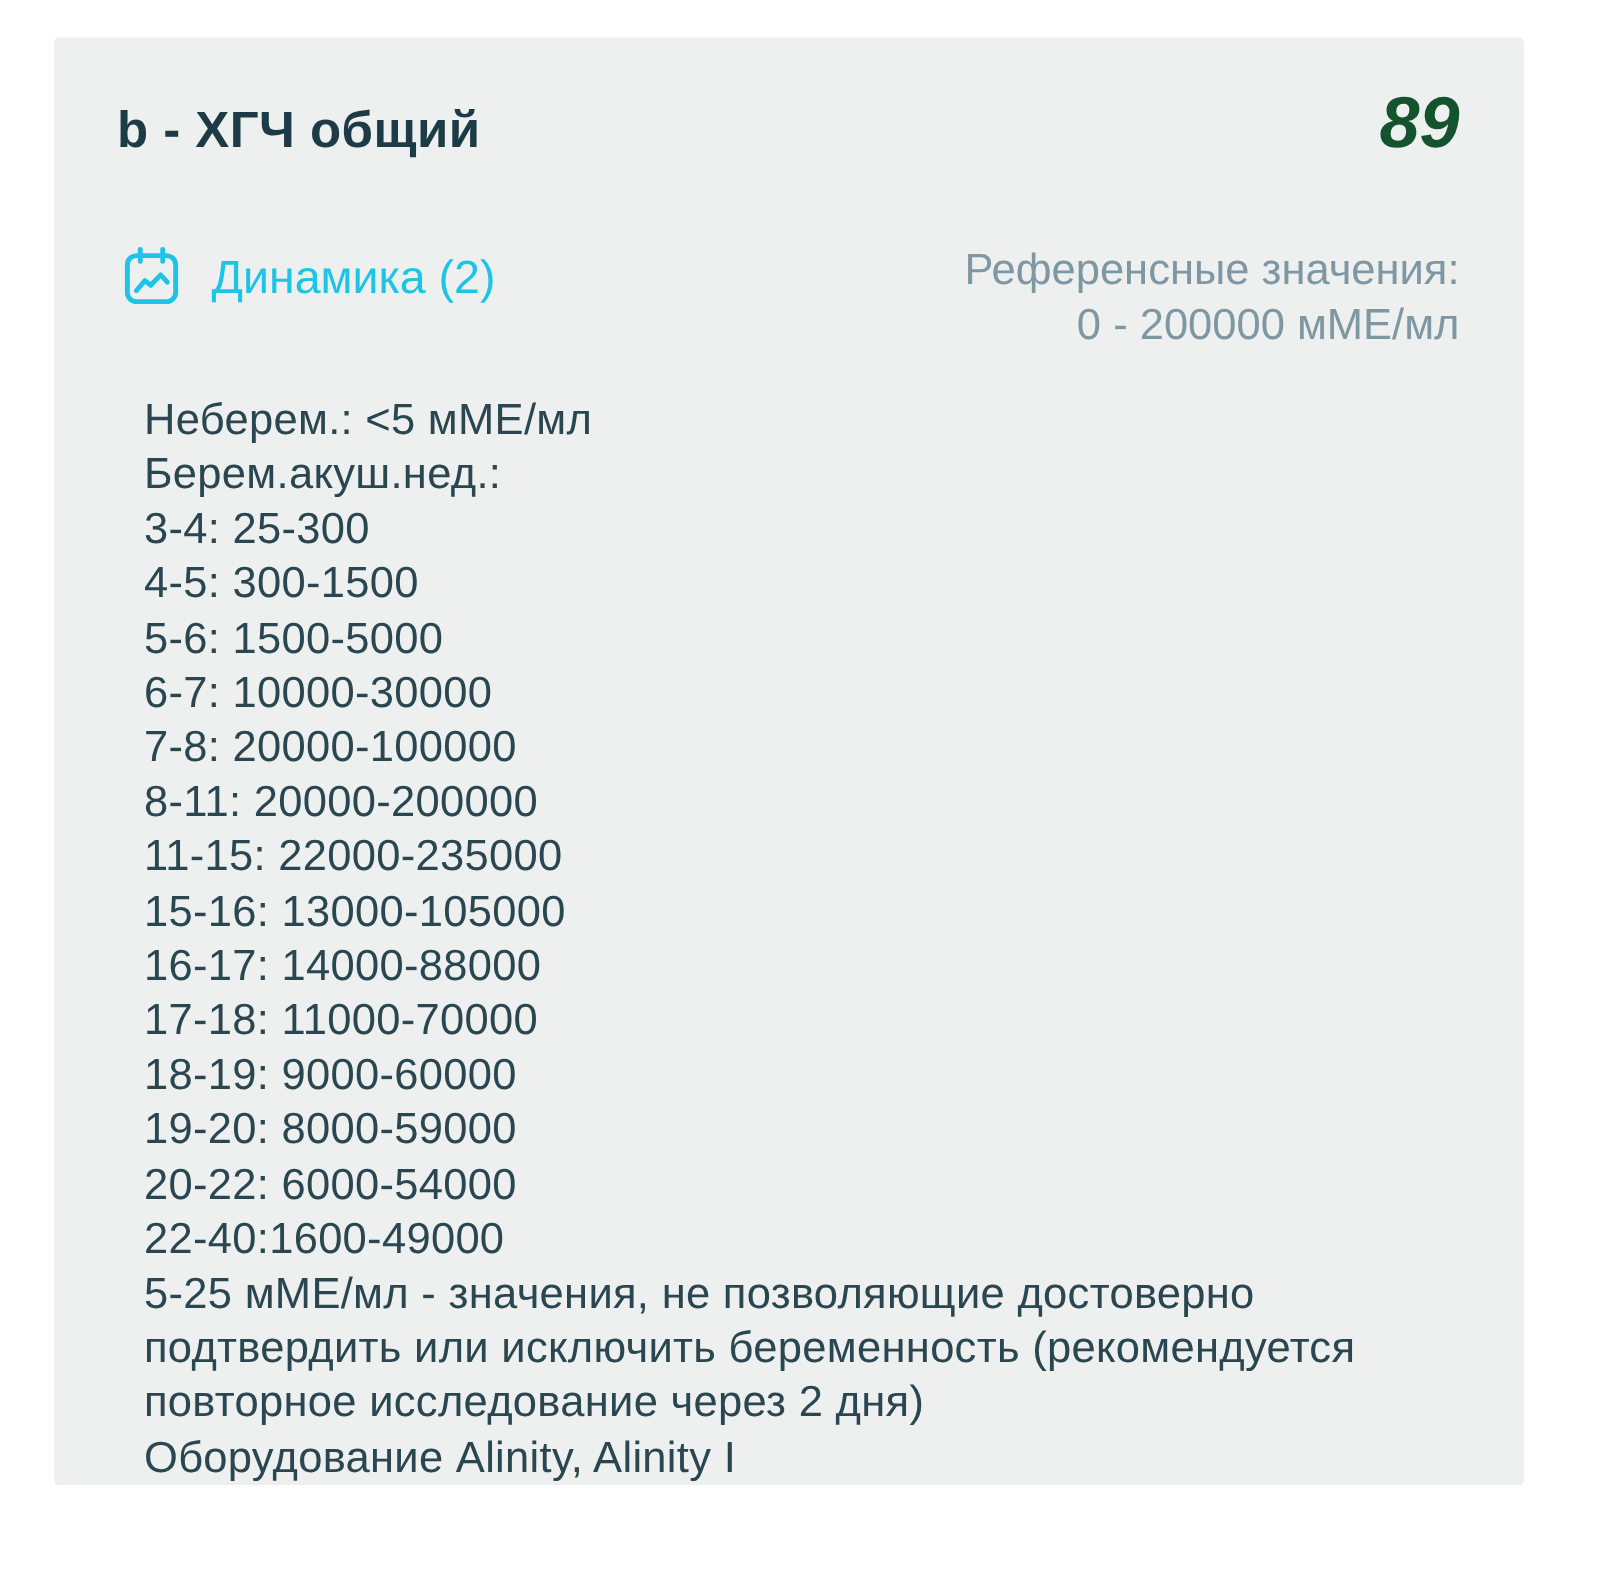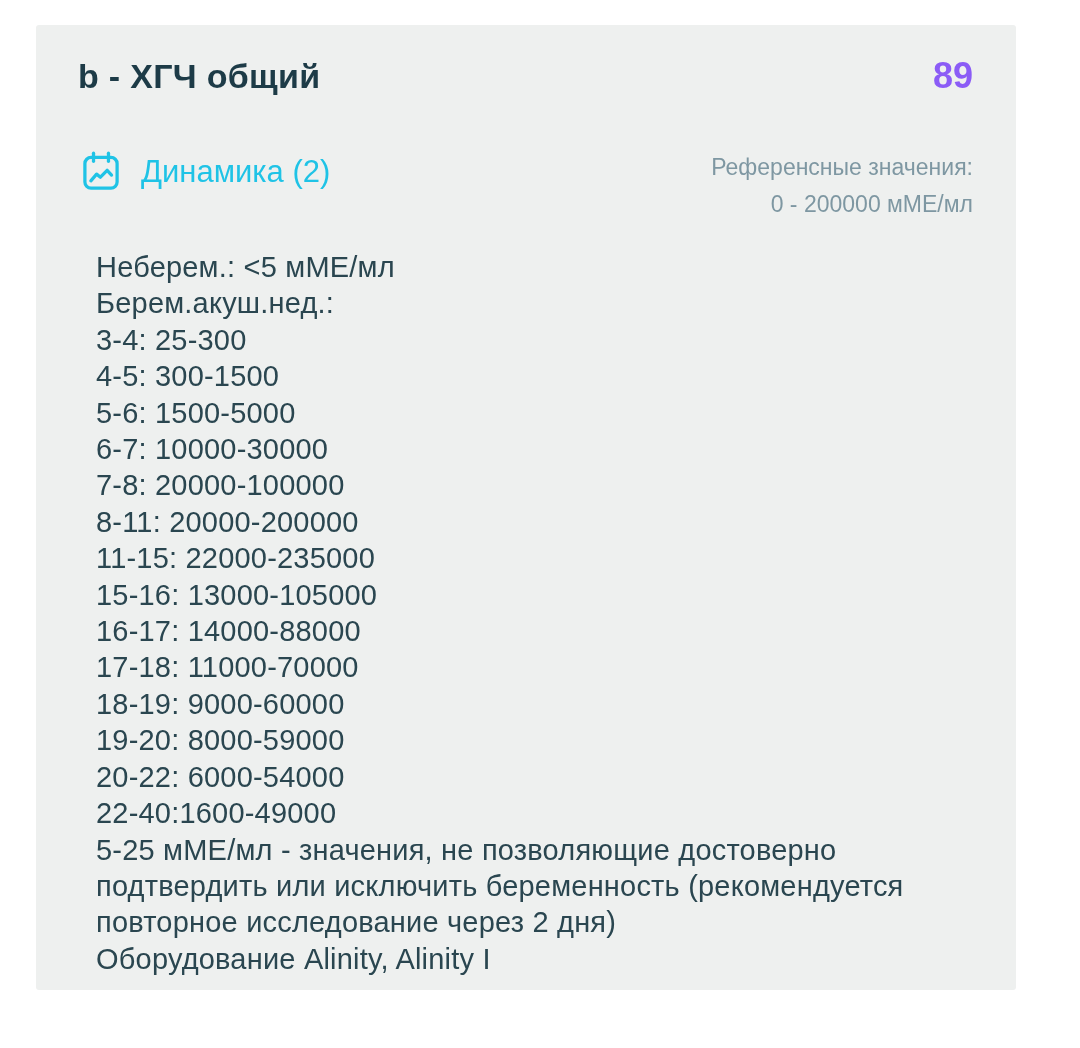--- a/index.html
+++ b/index.html
@@ -27,23 +27,24 @@
     justify-content: space-between;
     align-items: baseline;
   }
   .title {
     font-size: 34px;
     font-weight: 700;
     color: #1d3b47;
     letter-spacing: 0.3px;
   }
   .value {
-    font-size: 36px;
+    font-size: 48px;
     font-weight: 700;
-    color: #8b5cf6;
+    color: #14532d;
+    font-style: italic;
   }
   .sub-row {
     display: flex;
     justify-content: space-between;
     align-items: flex-start;
     margin-top: 52px;
   }
   .dynamics {
     display: flex;
     align-items: center;
@@ -51,21 +52,21 @@
     color: #1fc3e6;
     font-size: 31px;
     cursor: pointer;
     line-height: 46px;
   }
   .dynamics .icon { width: 46px; height: 46px; }
   .dynamics .icon svg { width: 46px; height: 46px; display: block; }
   .refs {
     text-align: right;
     color: #7e97a2;
-    font-size: 23px;
+    font-size: 29px;
     line-height: 37px;
     font-weight: 400;
   }
   .desc {
     margin-top: 26px;
     font-size: 29px;
     line-height: 36.4px;
     color: #2a4650;
     font-weight: 400;
     letter-spacing: 0.2px;

